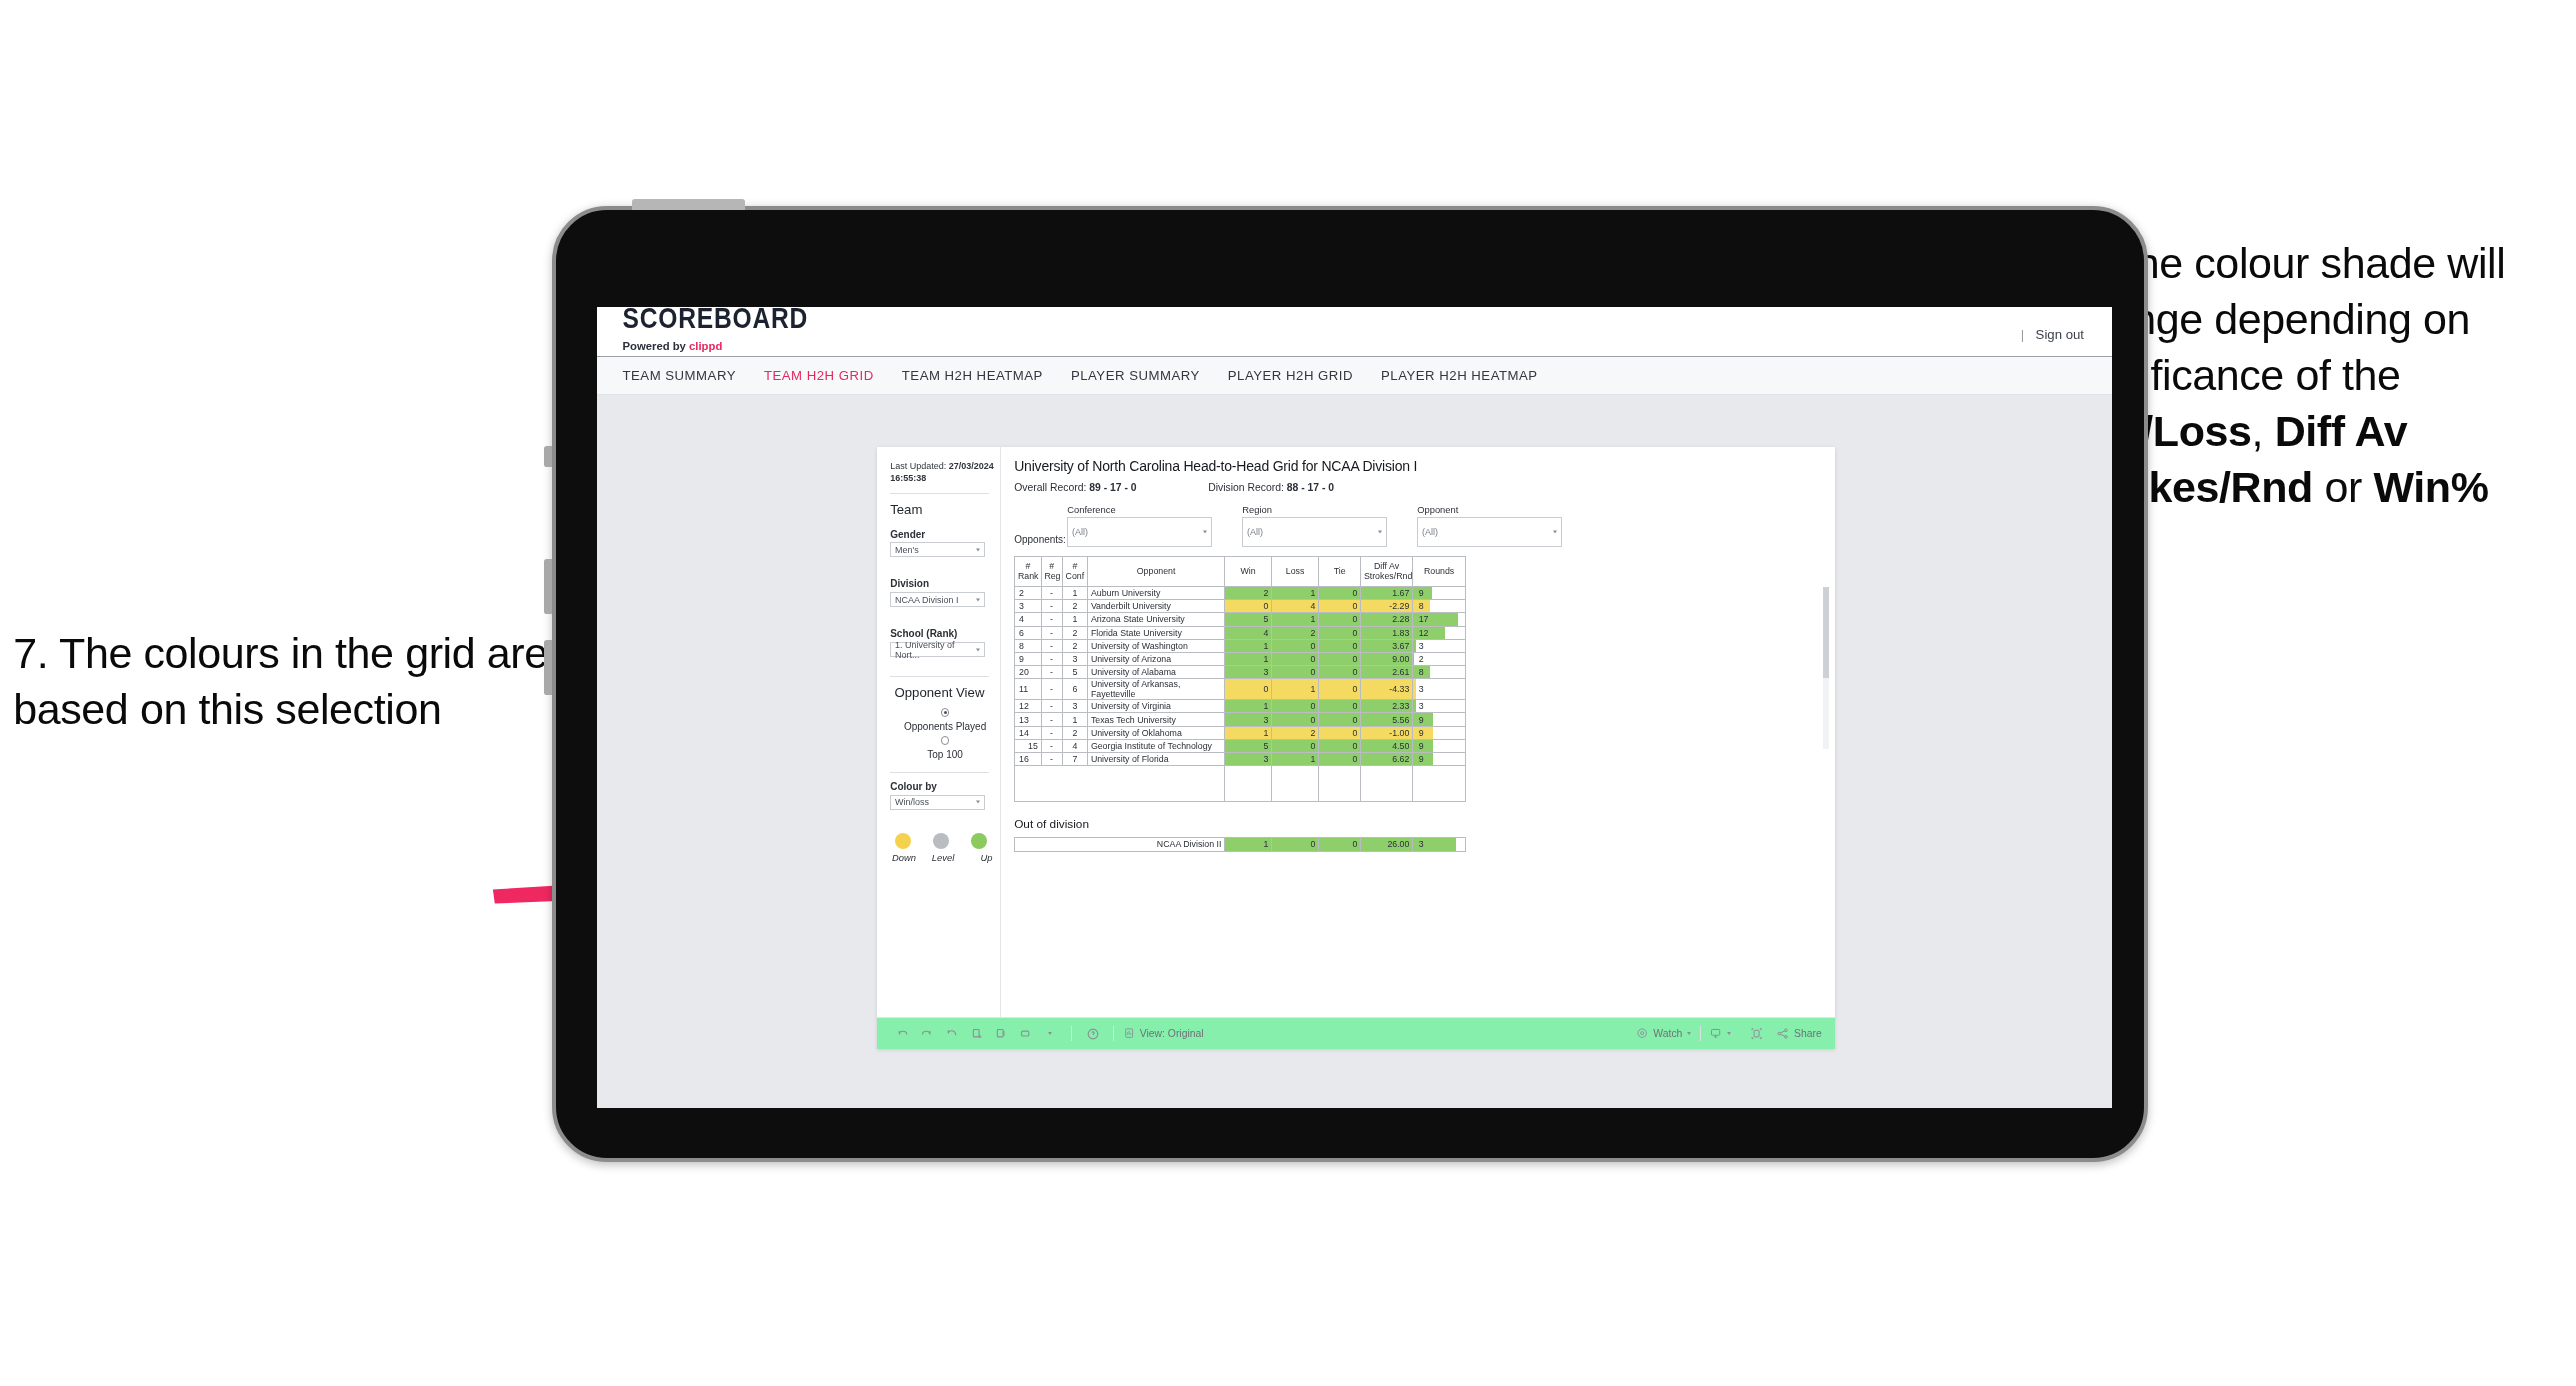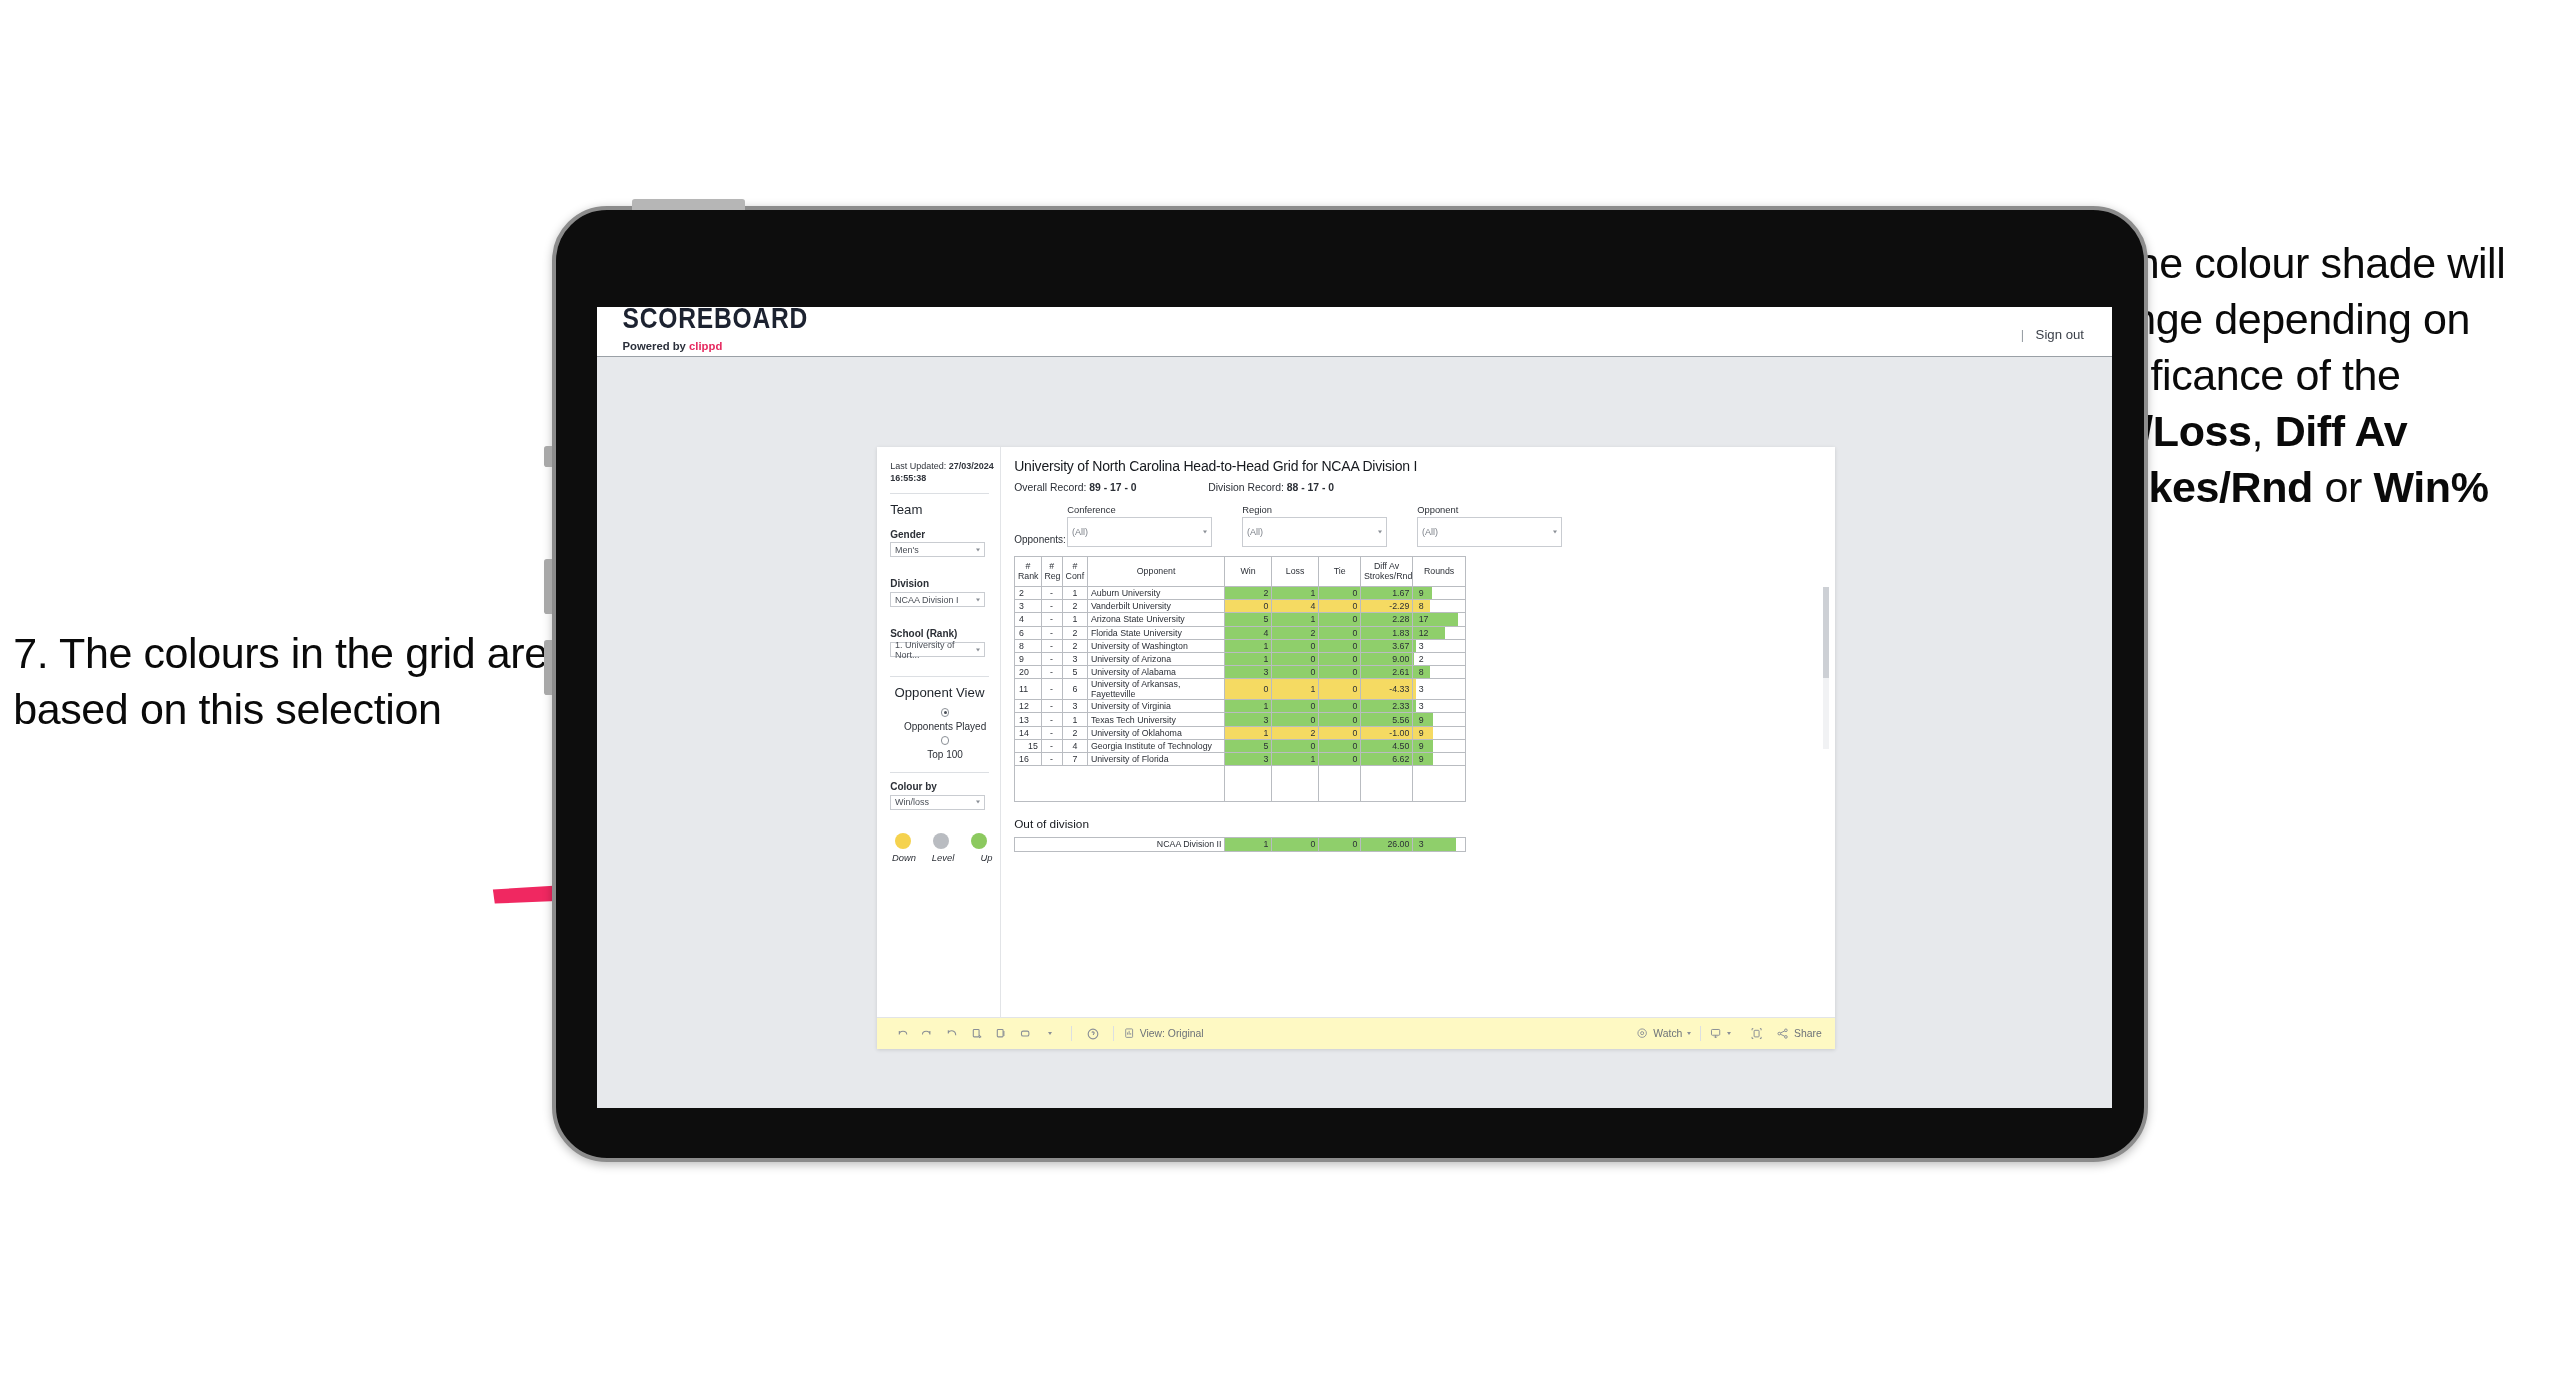--- a/index.html
+++ b/index.html
@@ -175,21 +175,21 @@
     background: #f1f2f4;
   }
   .vscroll i { position:absolute; left:0; top:0; width:6.6px; height:91px; background:#cdd0d5; display:block; }
 
   .ood-h { font-size: 11.8px; color: #16191e; margin: 15px 0 5.7px 0; }
   table.ood { border-collapse: collapse; table-layout: fixed; width: 451px; }
   table.ood td { border: 0.9px solid #b9bcc1; font-size: 8.8px; height: 14px; padding: 0 2.8px; color:#2b2f36; }
 
   
   #viz-bar {
-    height: 32px; border-top: 0.9px solid #e2e4e7; background: #fef9c3;
+    height: 32px; border-top: 0.9px solid #e2e4e7; background: #86efac;
     display: flex; align-items: center; padding: 0 13.2px; gap: 0;
     color: #6d7279; font-size: 10.4px;
   }
   #viz-bar .ic { width: 24.6px; height: 21px; display:flex; align-items:center; justify-content:center; cursor:pointer; }
   #viz-bar .sep { width: 0.9px; height: 15px; background: #dcdfe3; margin: 0 8.5px; }
   #viz-bar .lblbtn { display:flex; align-items:center; gap:4.7px; cursor:pointer; }
   #viz-bar .spacer { flex: 1; }
   .tip-caret { width:0;height:0;border-left:2.8px solid transparent;border-right:2.8px solid transparent;border-top:3.8px solid #8a8f96; }
 </style>
 </head>
@@ -229,20 +229,28 @@
           <div class="brand-sub"><span>Powered by </span><span class="clippd">clippd</span></div>
         </div>
 
 
         <div class="signout">
           <span class="bar">|</span>
           <span>Sign out</span>
         </div>
       </div>
 
+      <div class="subnav">
+        <div class="item">TEAM SUMMARY</div>
+        <div class="item active">TEAM H2H GRID</div>
+        <div class="item">TEAM H2H HEATMAP</div>
+        <div class="item">PLAYER SUMMARY</div>
+        <div class="item">PLAYER H2H GRID</div>
+        <div class="item">PLAYER H2H HEATMAP</div>
+      </div>
 
       <div id="viz-wrap">
         <div id="viz-body">
 
           <div id="side">
             <div class="lastupd"><span class="lbl">Last Updated: </span><span>27/03/2024 16:55:38</span></div>
             <div class="side-hr"></div>
 
             <div class="side-h">Team</div>
 

